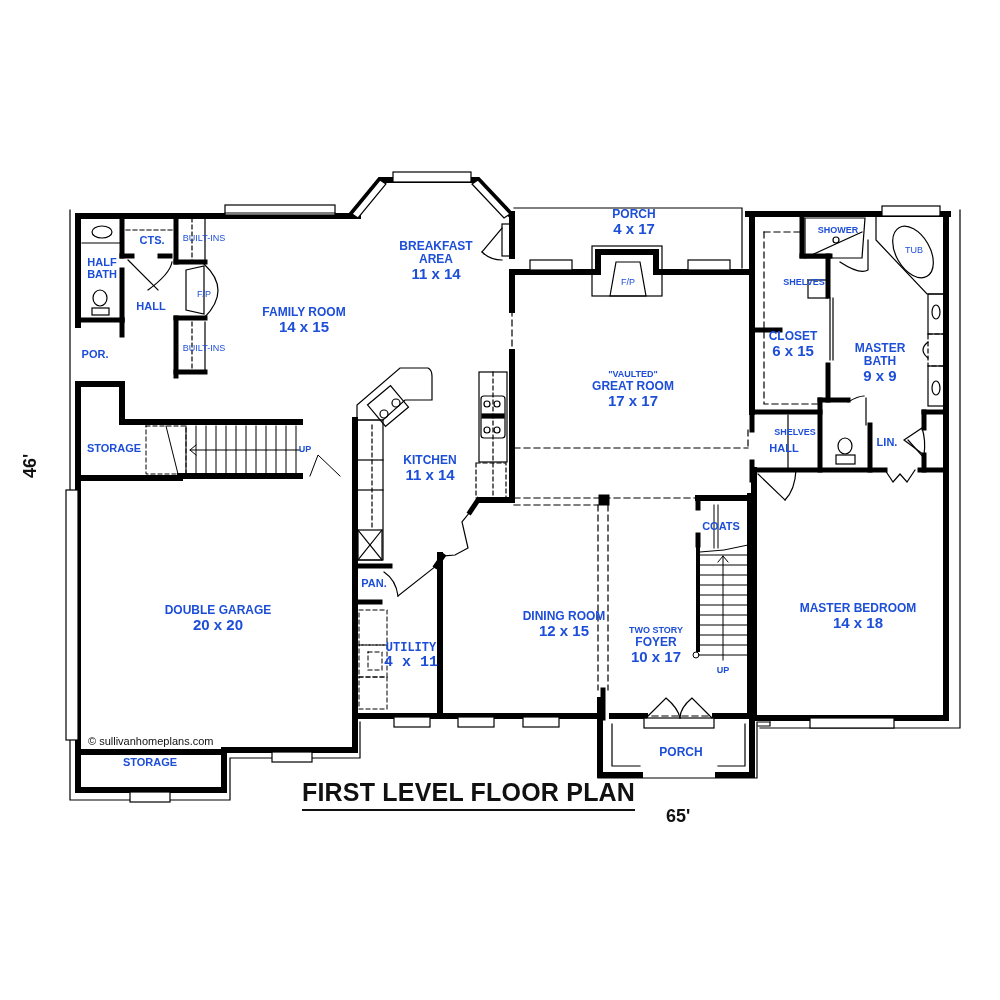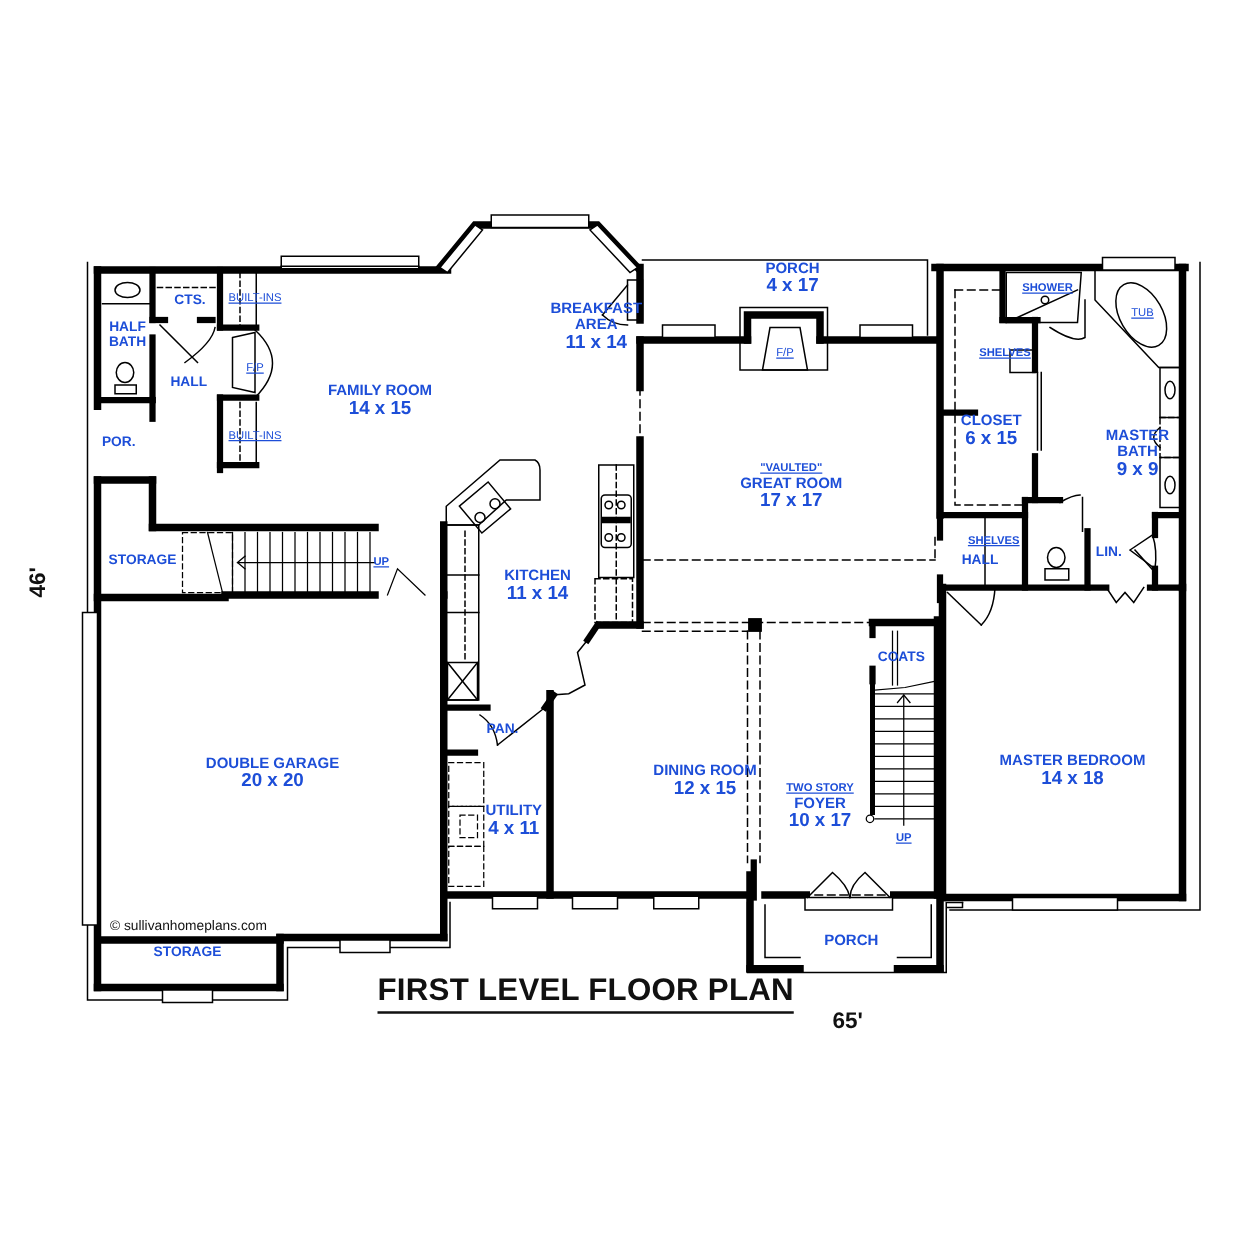--- a/index.html
+++ b/index.html
@@ -1,19 +1,19 @@
 <!DOCTYPE html>
 <html><head>
 <meta charset="utf-8">
 <style>
   html, body { margin:0; padding:0; background:#ffffff; }
   body { width:1000px; height:1000px; position:relative; overflow:hidden; font-family:"Liberation Sans", sans-serif; }
   #plan { position:absolute; left:0; top:0; width:1000px; height:1000px; }
   .lbl { position:absolute; font-family:"Liberation Sans", sans-serif; font-weight:bold; color:#1d4ed8; text-align:center; line-height:1.1; white-space:nowrap; transform:translateX(-50%); }
-  .s9 { font-size:9px;text-decoration:underline; }
+  .s9 { font-size:9px; }
   .s11 { font-size:11px; }
   .s12 { font-size:12px; }
   .dim { font-size:15px; }
   .title { position:absolute; left:302px; top:778px; font-size:25px; font-weight:bold; color:#111; border-bottom:2px solid #111; padding-bottom:2px; letter-spacing:0.2px; }
   .dim65 { position:absolute; left:666px; top:806px; font-size:18px; font-weight:bold; color:#111; }
   .dim46 { position:absolute; left:20px; top:478px; font-size:18px; font-weight:bold; color:#111; transform:rotate(-90deg); transform-origin:left top; }
   .copy { position:absolute; left:88px; top:735px; font-size:11px; color:#111; font-weight:normal; }
 </style>
 </head>
 <body>
@@ -324,21 +324,21 @@
 <div class="lbl s11" style="left:95px;top:348px;">POR.</div>
 <div class="lbl s9" style="left:204px;top:234px;font-weight:normal;">BUILT-INS</div>
 <div class="lbl s9" style="left:204px;top:344px;font-weight:normal;">BUILT-INS</div>
 <div class="lbl s9" style="left:204px;top:290px;font-weight:normal;">F/P</div>
 
 <div class="lbl s12" style="left:304px;top:306px;">
   <div>FAMILY ROOM</div>
   <div class="dim">14 x 15</div>
 </div>
 
-<div class="lbl s12" style="left:436px;top:240px;margin-left:41px;">
+<div class="lbl s12" style="left:436px;top:240px;">
   <div>BREAKFAST</div>
   <div>AREA</div>
   <div class="dim">11 x 14</div>
 </div>
 
 <div class="lbl s12" style="left:634px;top:208px;">
   <div>PORCH</div>
   <div class="dim">4 x 17</div>
 </div>
 <div class="lbl s9" style="left:628px;top:278px;font-weight:normal;">F/P</div>
@@ -350,23 +350,23 @@
 </div>
 
 <div class="lbl s11" style="left:114px;top:442px;">STORAGE</div>
 <div class="lbl s9" style="left:305px;top:445px;">UP</div>
 
 <div class="lbl s12" style="left:430px;top:454px;">
   <div>KITCHEN</div>
   <div class="dim">11 x 14</div>
 </div>
 
-<div class="lbl s11" style="left:374px;top:577px;margin-left:28px;">PAN.</div>
-
-<div class="lbl s12" style="left:411px;top:642px;">
+<div class="lbl s11" style="left:374px;top:577px;">PAN.</div>
+
+<div class="lbl s12" style="left:411px;top:642px;font-family:Liberation Mono, monospace;">
   <div>UTILITY</div>
   <div class="dim">4 x 11</div>
 </div>
 
 <div class="lbl s12" style="left:520px;top:610px;margin-left:44px;">
   <div>DINING ROOM</div>
   <div class="dim">12 x 15</div>
 </div>
 
 <div class="lbl s12" style="left:656px;top:626px;">
@@ -386,21 +386,21 @@
 <div class="lbl s11" style="left:150px;top:756px;">STORAGE</div>
 
 <div class="lbl s12" style="left:793px;top:330px;">
   <div>CLOSET</div>
   <div class="dim">6 x 15</div>
 </div>
 <div class="lbl s9" style="left:804px;top:278px;">SHELVES</div>
 <div class="lbl s9" style="left:838px;top:226px;">SHOWER</div>
 <div class="lbl s9" style="left:914px;top:246px;font-weight:normal;">TUB</div>
 
-<div class="lbl s12" style="left:880px;top:342px;margin-left:30px;">
+<div class="lbl s12" style="left:880px;top:342px;">
   <div>MASTER</div>
   <div>BATH</div>
   <div class="dim">9 x 9</div>
 </div>
 
 <div class="lbl s9" style="left:795px;top:428px;">SHELVES</div>
 <div class="lbl s11" style="left:784px;top:442px;">HALL</div>
 <div class="lbl s11" style="left:887px;top:436px;">LIN.</div>
 
 <div class="lbl s12" style="left:858px;top:602px;">

